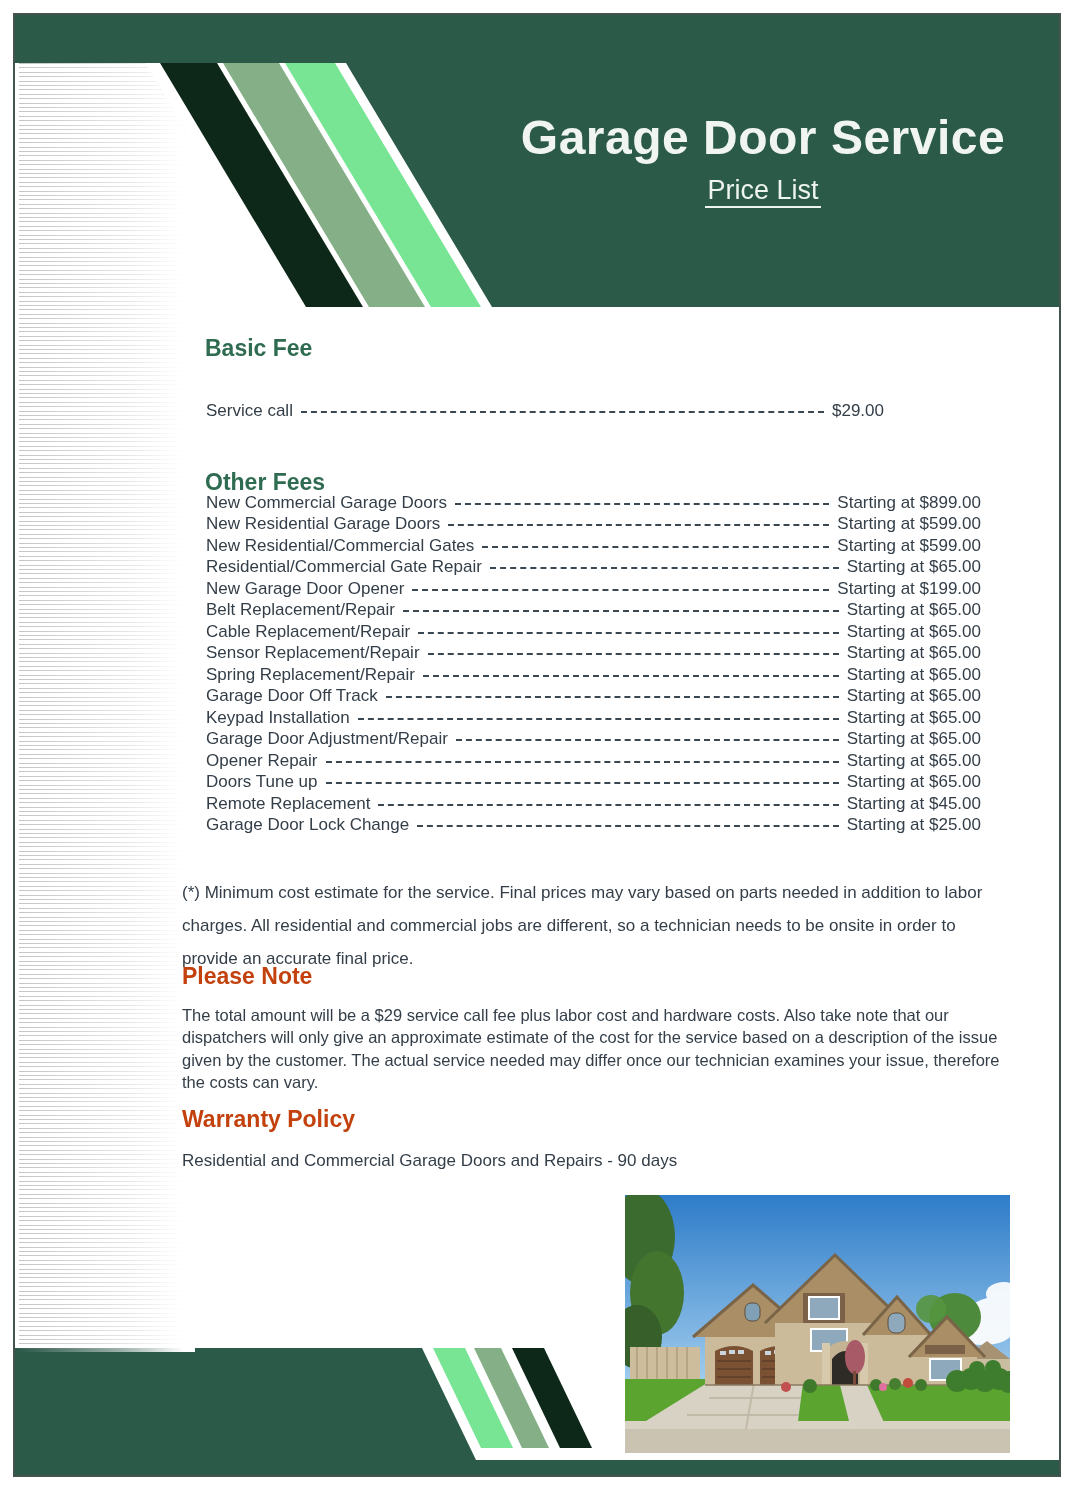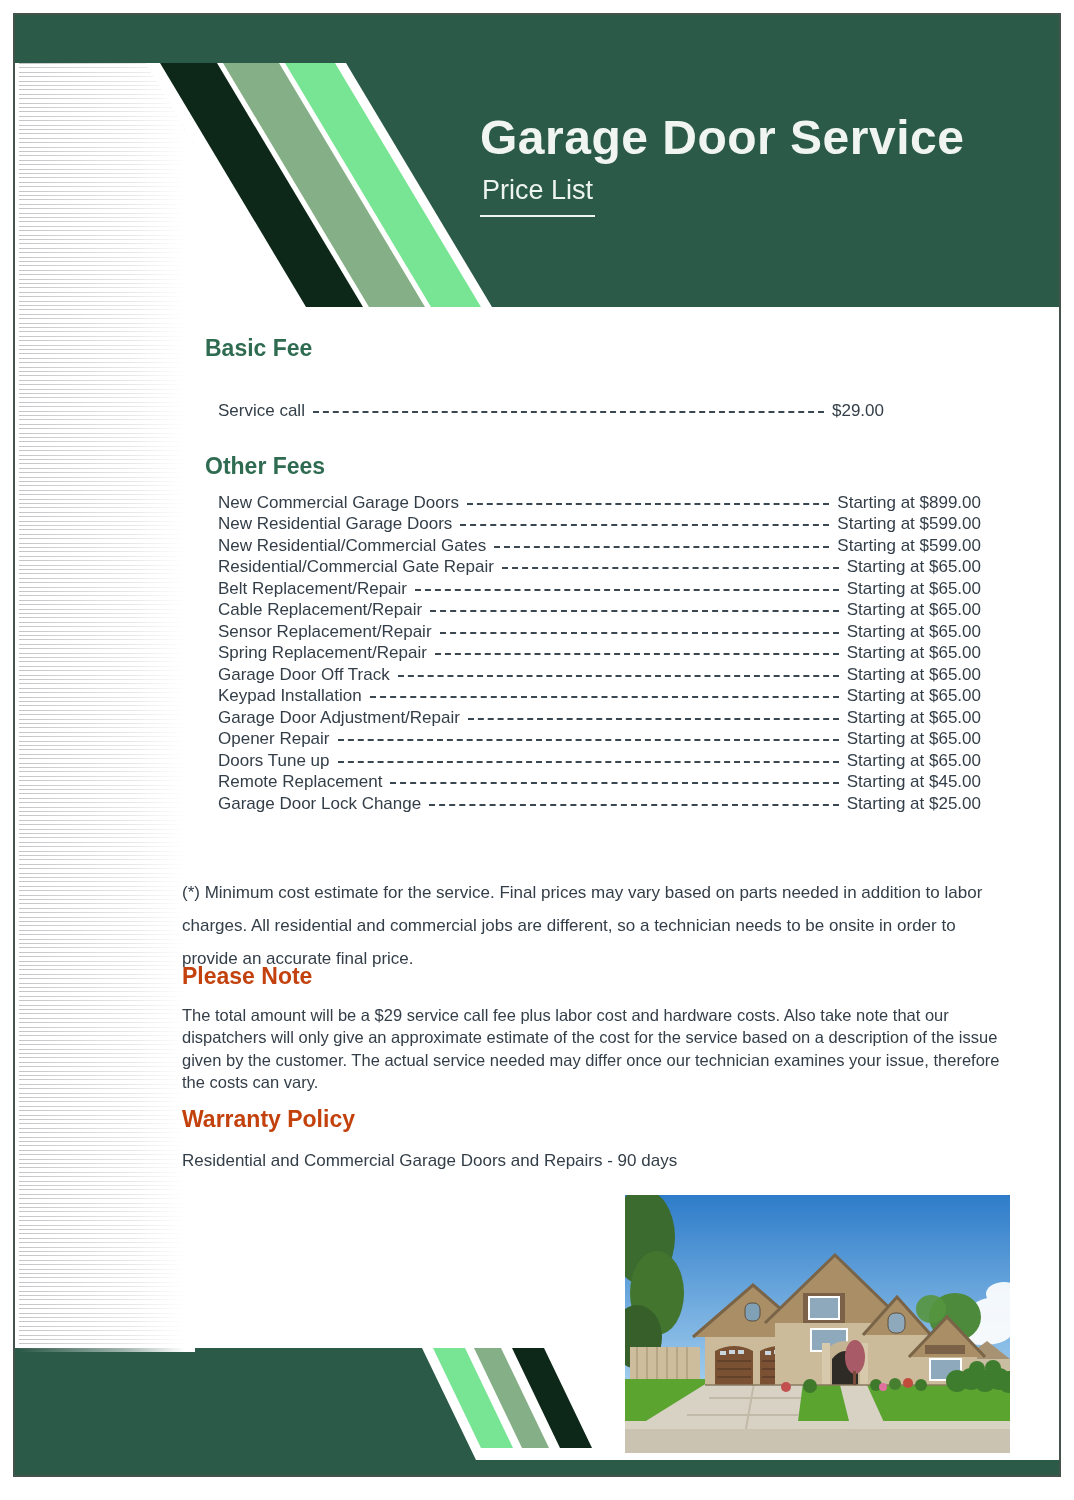--- a/index.html
+++ b/index.html
@@ -8,30 +8,30 @@
   .frame{position:absolute;left:13px;top:13px;width:1044px;height:1460px;
          border:2px solid #44534b;z-index:6;pointer-events:none;}
   .hdr-svg{position:absolute;left:15px;top:15px;width:1044px;height:292px;z-index:1;}
   .ftr-svg{position:absolute;left:15px;top:1348px;width:1044px;height:128px;z-index:1;}
   .pattern-col{position:absolute;left:19px;top:63px;width:176px;height:1289px;z-index:2;
     background:
       linear-gradient(to right, rgba(255,255,255,0) 0%, rgba(255,255,255,0.55) 60%, #ffffff 94%),
       repeating-linear-gradient(to bottom, rgba(96,102,108,0.38) 0px, rgba(96,102,108,0.38) 1px,
         rgba(255,255,255,0) 1px, rgba(255,255,255,0) 4.4px);
     clip-path:polygon(0 0,126px 0,176px 84px,176px 100%,0 100%);}
-  .title-block{position:absolute;left:480px;top:112px;width:566px;text-align:left;z-index:4;}
+  .title-block{position:absolute;left:480px;top:112px;width:566px;text-align:center;z-index:4;}
   .doc-title{color:#f1f5f1;font-size:48px;font-weight:bold;line-height:1.1;letter-spacing:0.5px;}
   .doc-subtitle{margin-top:10px;font-size:27px;color:#eef4ee;}
-  .doc-subtitle span{border-bottom:2px solid #eef4ee;padding:0 2px 10px;}
+  .doc-subtitle span{border-bottom:2px solid #eef4ee;padding:0 2px 1px;}
   .section-heading{position:absolute;left:205px;width:776px;text-align:left;
     color:#2e6b50;font-size:23px;font-weight:bold;z-index:4;}
   .left-heading{position:absolute;left:182px;color:#c2410c;font-size:23px;font-weight:bold;z-index:4;}
   .fee-list{position:absolute;z-index:4;color:#333e48;font-size:17px;}
   .fee-row{display:flex;align-items:center;height:21.5px;white-space:nowrap;}
-  .fee-label{flex:0 0 auto;margin-left:12px;}
+  .fee-label{flex:0 0 auto;}
   .leader{flex:1 1 auto;height:0;border-bottom:2px dashed #3b4750;margin:0 8px;position:relative;top:1px;}
   .fee-price{flex:0 0 auto;}
   .para{position:absolute;left:182px;z-index:4;color:#333e48;font-size:17px;line-height:33px;}
   .photo{position:absolute;left:625px;top:1195px;width:385px;height:258px;z-index:3;}
   .photo svg{display:block;width:100%;height:100%;}
 </style>
 </head>
 <body>
 
 <div class="page">
@@ -56,21 +56,21 @@
   <div class="section-heading" style="top:335px">Basic Fee</div>
 
   <div class="fee-list" style="left:206px;top:400px;width:678px">
   <div class="fee-row">
     <span class="fee-label">Service call</span>
     <span class="leader"></span>
     <span class="fee-price">$29.00</span>
   </div>
 </div>
 
-  <div class="section-heading" style="top:453px">Other Fees</div>
+  <div class="section-heading" style="top:469px">Other Fees</div>
 
   <div class="fee-list" style="left:206px;top:492px;width:775px">
   <div class="fee-row">
     <span class="fee-label">New Commercial Garage Doors</span>
     <span class="leader"></span>
     <span class="fee-price">Starting at $899.00</span>
   </div>
 
   <div class="fee-row">
     <span class="fee-label">New Residential Garage Doors</span>
@@ -83,20 +83,25 @@
     <span class="leader"></span>
     <span class="fee-price">Starting at $599.00</span>
   </div>
 
   <div class="fee-row">
     <span class="fee-label">Residential/Commercial Gate Repair</span>
     <span class="leader"></span>
     <span class="fee-price">Starting at $65.00</span>
   </div>
 
+  <div class="fee-row">
+    <span class="fee-label">New Garage Door Opener</span>
+    <span class="leader"></span>
+    <span class="fee-price">Starting at $199.00</span>
+  </div>
 
   <div class="fee-row">
     <span class="fee-label">Belt Replacement/Repair</span>
     <span class="leader"></span>
     <span class="fee-price">Starting at $65.00</span>
   </div>
 
   <div class="fee-row">
     <span class="fee-label">Cable Replacement/Repair</span>
     <span class="leader"></span>

